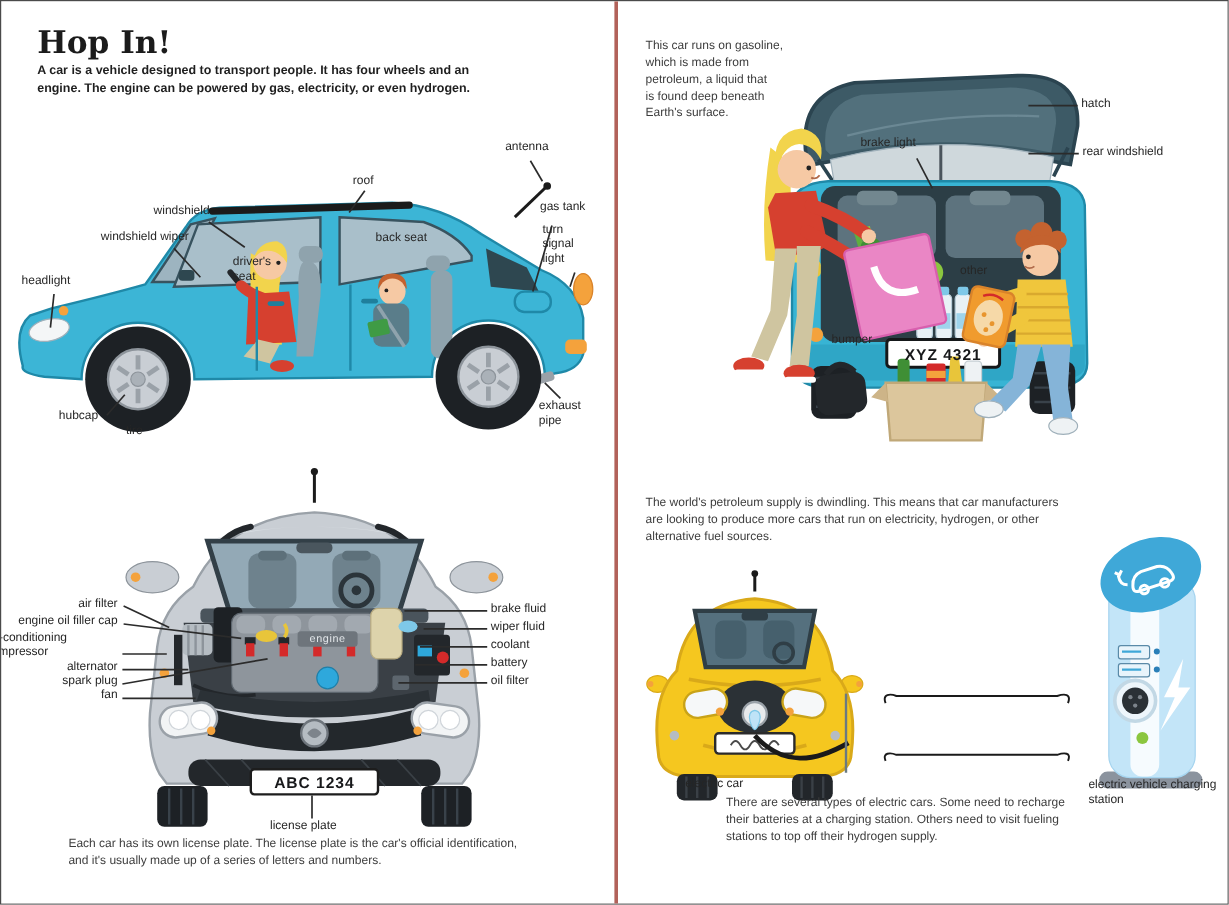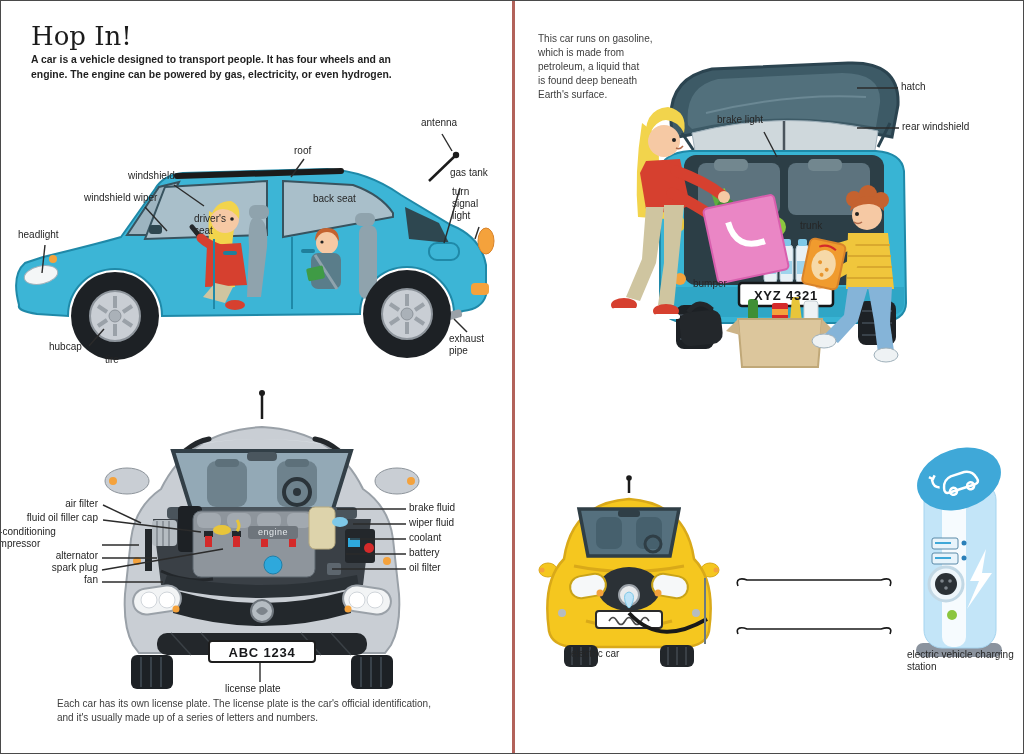--- a/index.html
+++ b/index.html
@@ -1,19 +1,19 @@
 <!DOCTYPE html>
 <html><head>
 <meta charset="utf-8">
 <style>
   html,body{margin:0;padding:0;background:#ffffff}
   .spread{position:relative;width:1024px;height:754px;background:#fff;border:1px solid #4a4a4a;
           box-sizing:border-box;overflow:hidden;font-family:"Liberation Sans",sans-serif}
   .gutter{position:absolute;left:511px;top:0;width:3px;height:754px;background:#b2625a;z-index:2}
-  .title{position:absolute;left:30px;top:20px;font-family:"DejaVu Serif",serif;font-weight:400;
+  .title{position:absolute;left:30px;top:20px;font-family:"DejaVu Serif",serif;font-weight:700;
          font-size:26px;color:#1b1b1b;z-index:5}
   .para{position:absolute;font-size:10px;line-height:1.4;color:#3d3d3d;z-index:5;white-space:pre-line}
   .para.b{font-weight:700;color:#1f1f1f;font-size:10.4px}
   .lbl{position:absolute;font-size:10px;font-weight:400;line-height:1.2;color:#262626;z-index:6;white-space:nowrap}
   .lbl.w{white-space:normal}
   .lbl.c{}
   .lbl.r{text-align:left}
   .plate{position:absolute;z-index:6;font-weight:700;font-size:13px;letter-spacing:.8px;color:#17181a;text-align:center}
   .eng{position:absolute;z-index:6;font-weight:400;font-size:9px;color:#e3e7ea;text-align:center;letter-spacing:.5px}
   .illo{position:absolute;z-index:1}
@@ -218,21 +218,21 @@
           <line x1="50" y1="268" x2="50" y2="298"></line>
           <line x1="60" y1="268" x2="60" y2="298"></line>
         <line x1="260" y1="268" x2="260" y2="298"></line>
           <line x1="270" y1="268" x2="270" y2="298"></line>
           <line x1="280" y1="268" x2="280" y2="298"></line>
       </g>
     </g>
   </svg>
 
   <div class="lbl" style="right:925px;top:497px">air filter</div>
-  <div class="lbl" style="right:925px;top:511px">fluid oil filler cap</div>
+  <div class="lbl" style="right:925px;top:511px">engine oil filler cap</div>
   <div class="lbl r w" style="right:925px;top:525px;width:110px">air-conditioning compressor</div>
   <div class="lbl" style="right:925px;top:549px">alternator</div>
   <div class="lbl" style="right:925px;top:561px">spark plug</div>
   <div class="lbl" style="right:925px;top:573px">fan</div>
   <div class="lbl" style="left:408px;top:501px">brake fluid</div>
   <div class="lbl" style="left:408px;top:516px">wiper fluid</div>
   <div class="lbl" style="left:408px;top:531px">coolant</div>
   <div class="lbl" style="left:408px;top:546px">battery</div>
   <div class="lbl" style="left:408px;top:561px">oil filter</div>
   <div class="eng" style="left:247px;top:526px;width:50px">engine</div>
@@ -372,24 +372,27 @@
       <path d="M240,195 q8,-5 17,0" stroke="#d42a2a" stroke-width="2" fill="none"></path>
       <circle cx="244" cy="210" r="2" fill="#e8952e"></circle>
         <circle cx="252" cy="216" r="2" fill="#e8952e"></circle>
         <circle cx="248" cy="222" r="2" fill="#e8952e"></circle>
     </g>
   </svg>
 
   <div class="lbl" style="left:900px;top:80px">hatch</div>
   <div class="lbl" style="left:901px;top:120px">rear windshield</div>
   <div class="lbl" style="left:716px;top:113px">brake light</div>
-  <div class="lbl" style="left:799px;top:219px">trunk</div>
+  <div class="lbl" style="left:799px;top:219px">other</div>
   <div class="lbl" style="left:692px;top:277px">bumper</div>
   <div class="plate" style="left:738px;top:283px;width:94px;line-height:23px">XYZ 4321</div>
 
+  <div class="para" style="left:537px;top:412px;width:482px">The world's petroleum supply is dwindling. This means that car manufacturers
+are looking to produce more cars that run on electricity, hydrogen, or other
+alternative fuel sources.</div>
 
   <svg class="illo" style="left:533px;top:470px" width="190" height="198" viewBox="0 0 190 198">
     <line x1="95" y1="22" x2="95" y2="7" stroke="#1b1b1b" stroke-width="2.5"></line>
     <circle cx="95" cy="7" r="2.8" fill="#1b1b1b"></circle>
     <g>
       <ellipse cx="14" cy="99" rx="9" ry="7" fill="#f5c71f" stroke="#d9a919"></ellipse>
       <ellipse cx="176" cy="99" rx="9" ry="7" fill="#f5c71f" stroke="#d9a919"></ellipse>
       <circle cx="8" cy="99" r="2.5" fill="#f4a23c"></circle>
         <circle cx="182" cy="99" r="2.5" fill="#f4a23c"></circle>
     </g>
@@ -463,20 +466,23 @@
       <circle cx="38" cy="144" r="1.8" fill="#7d848b"></circle>
         <circle cx="46" cy="144" r="1.8" fill="#7d848b"></circle>
         <circle cx="42" cy="151" r="1.8" fill="#7d848b"></circle>
     </g>
     <circle cx="48" cy="178" r="5" fill="#8bc63f"></circle>
     <polygon points="82,112 66,144 75,144 63,172 88,136 78,136" fill="#ffffff"></polygon>
   </svg>
 
   <div class="lbl c" style="left:570px;top:647px;width:120px">electric car</div>
   <div class="lbl c w" style="left:906px;top:648px;width:112px">electric vehicle charging station</div>
+  <div class="para" style="left:604px;top:662px;width:370px">There are several types of electric cars. Some need to recharge
+their batteries at a charging station. Others need to visit fueling
+stations to top off their hydrogen supply.</div>
 
   <svg class="leaders" width="1024" height="754" viewBox="0 0 1024 754">
     <g stroke="#2b2b2b" stroke-width="1.4">
       <line x1="441" y1="133" x2="451" y2="150"></line>
       <line x1="303" y1="158" x2="290" y2="176"></line>
       <line x1="173" y1="184" x2="203" y2="205"></line>
       <line x1="144" y1="206" x2="166" y2="230"></line>
       <line x1="44" y1="244" x2="41" y2="272"></line>
       <line x1="459" y1="187" x2="443" y2="242"></line>
       <line x1="478" y1="226" x2="474" y2="238"></line>

